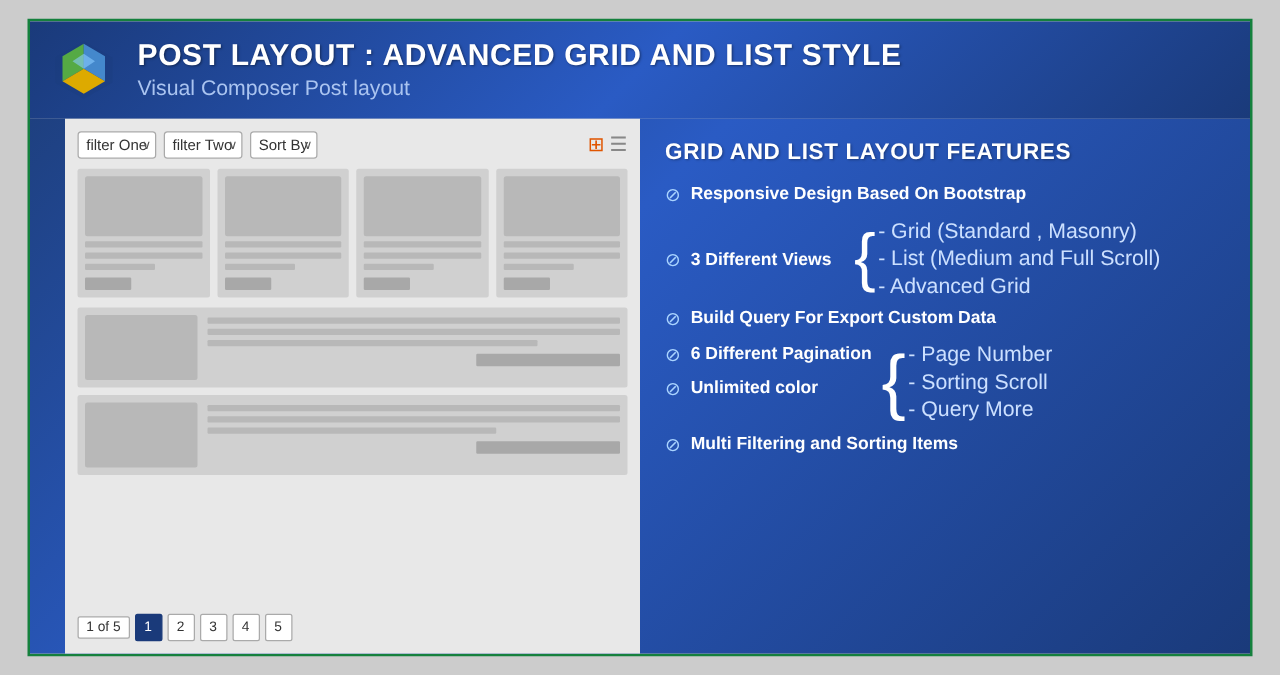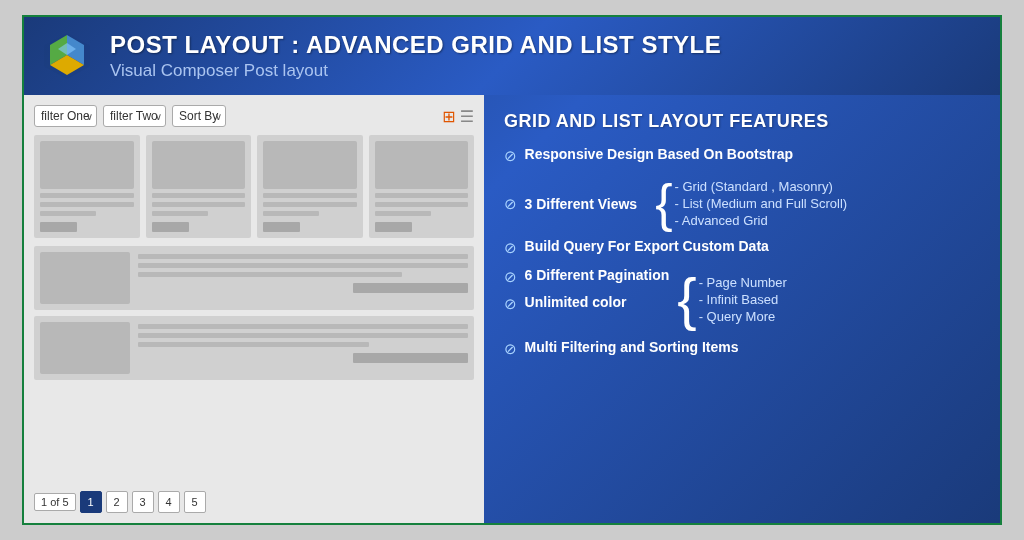--- a/index.html
+++ b/index.html
@@ -44,20 +44,21 @@
     .header-text p {
       color: #aac4f0;
       font-size: 17px;
       margin-top: 2px;
     }
     
     .main {
       display: flex;
       flex: 1;
       background: linear-gradient(135deg, #1e4080 0%, #2a5bc4 40%, #1a3a7a 100%);
+      padding-left: 28px;
     }
     
     .left-panel {
       width: 460px;
       background: #e8e8e8;
       padding: 10px;
       display: flex;
       flex-direction: column;
       gap: 8px;
       flex-shrink: 0;
@@ -239,21 +240,21 @@
       color: #fff;
       font-weight: bold;
     }
     .sub-items {
       display: flex;
       flex-direction: column;
       justify-content: center;
       gap: 2px;
     }
     .sub-item {
-      font-size: 13px;
+      font-size: 17px;
       color: #cce0ff;
     }
     .brace-group {
       display: flex;
       align-items: center;
     }
     .big-brace {
       font-size: 60px;
       color: #fff;
       line-height: 1;
@@ -408,21 +409,21 @@
           </div>
           <div class="feature-item" style="margin-bottom:0;">
             <span class="check-icon">⊘</span>
             <span class="feature-text">Unlimited color</span>
           </div>
         </div>
         <div class="brace-group">
           <span class="big-brace" style="font-size:58px; line-height:1.1; margin-left:8px;">{</span>
           <div class="sub-items">
             <span class="sub-item">- Page Number</span>
-            <span class="sub-item">- Infinit Based</span>
+            <span class="sub-item">- Sorting Scroll</span>
             <span class="sub-item">- Query More</span>
           </div>
         </div>
       </div>
 
       <div class="feature-item">
         <span class="check-icon">⊘</span>
         <span class="feature-text">Multi Filtering and Sorting Items</span>
       </div>
     </div>

